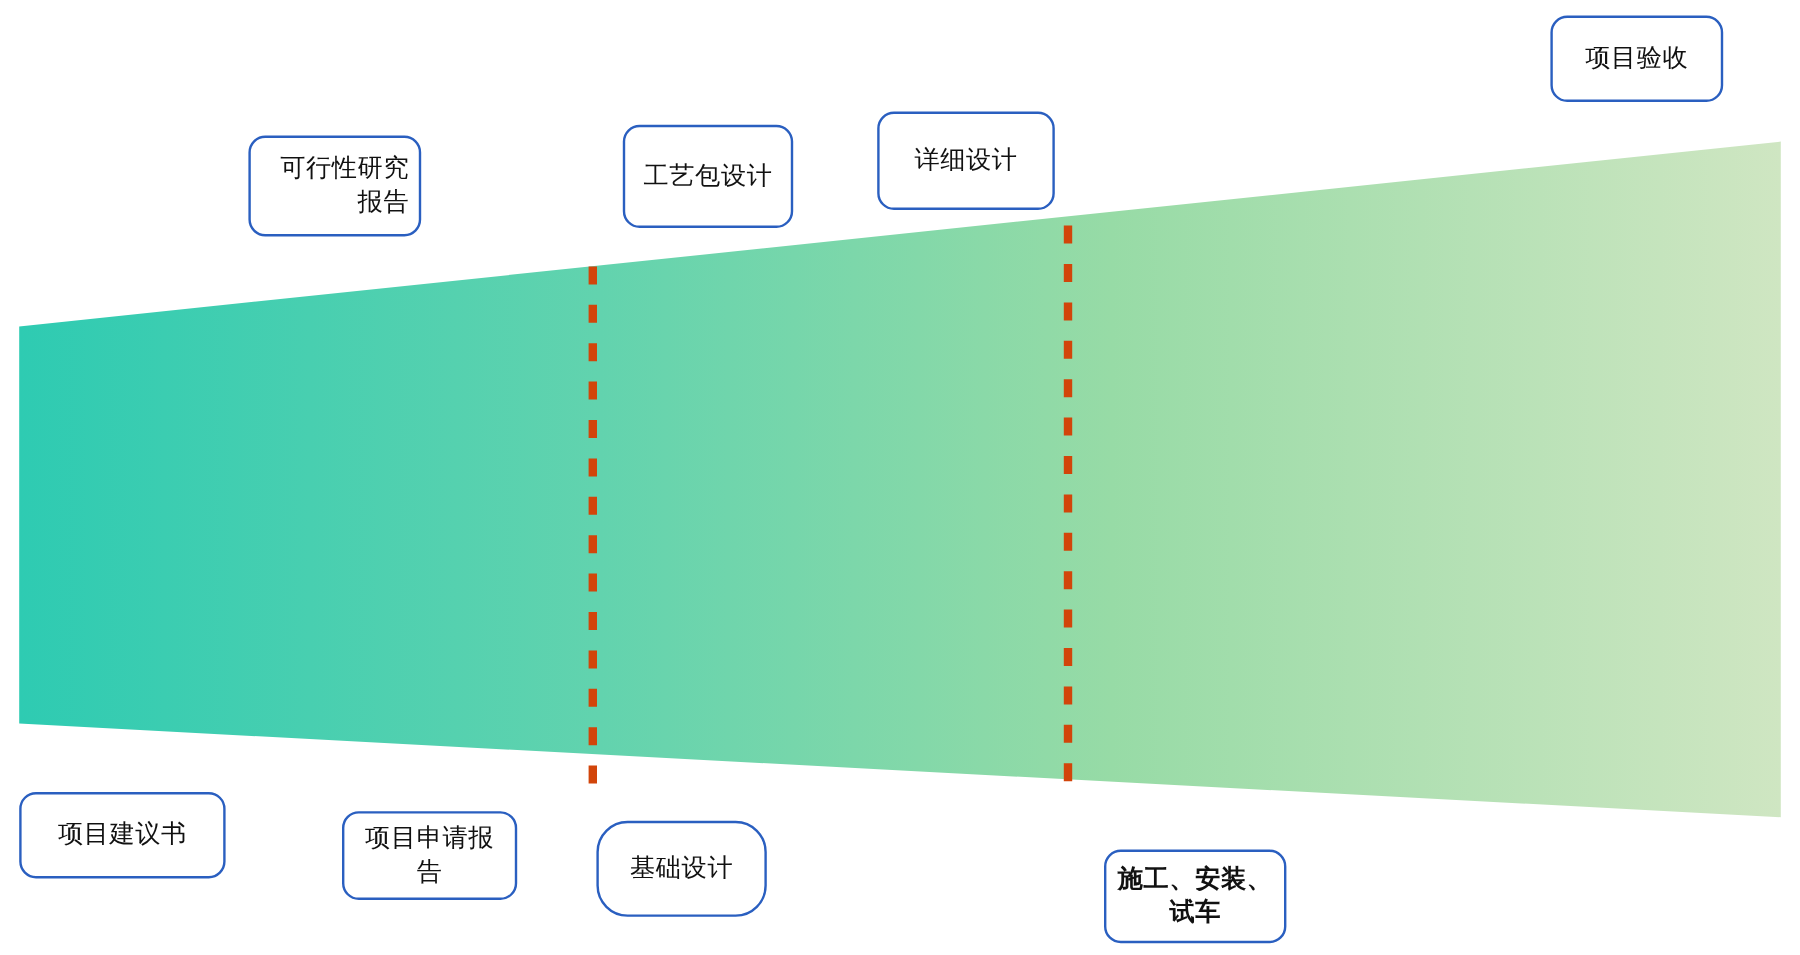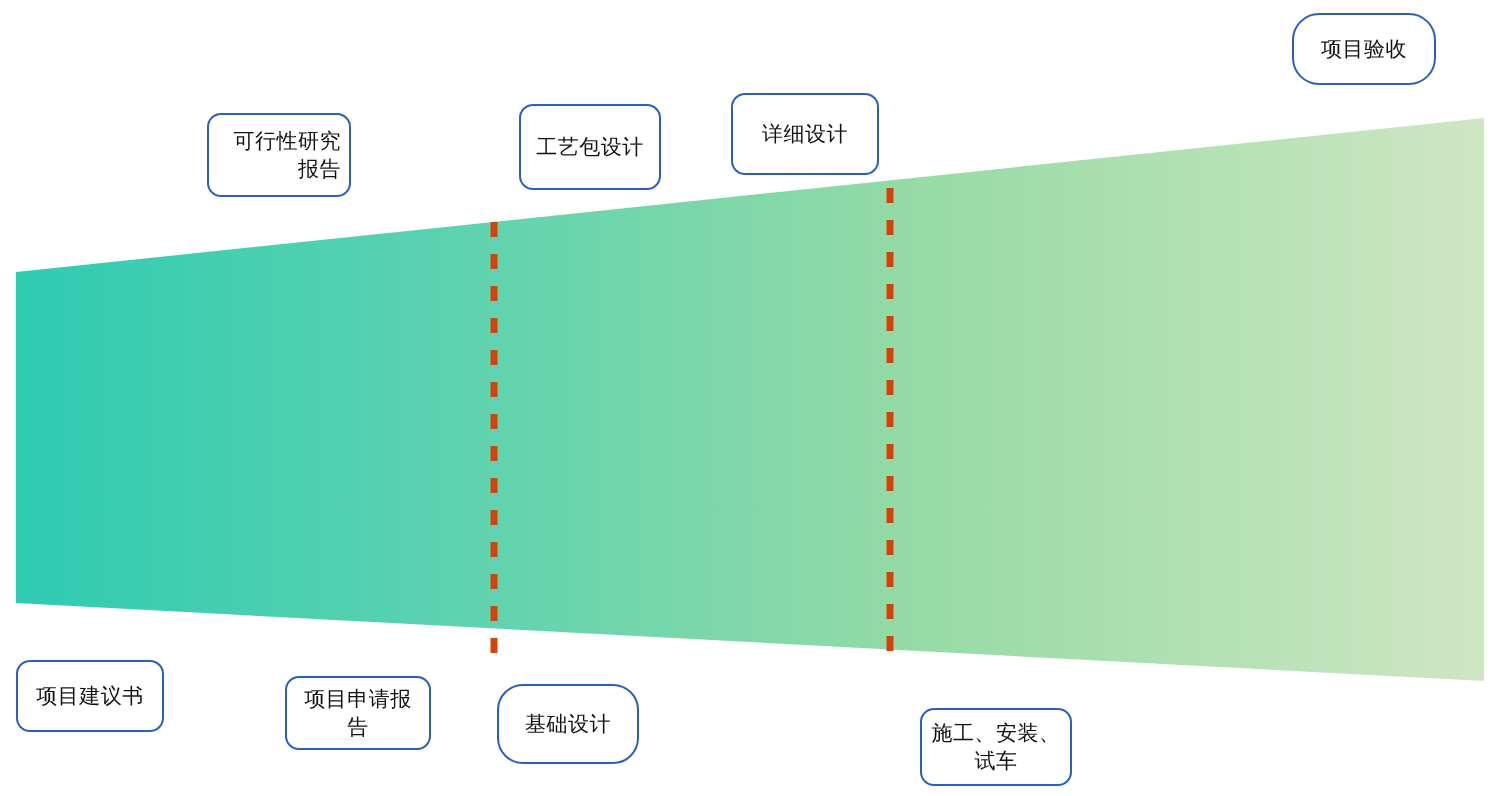--- a/index.html
+++ b/index.html
@@ -56,21 +56,21 @@
   </g>
 </svg>
 
 
 
 
 
 
 
 
-<div class="callout-box" style="left:16px;top:660px;width:148px;height:72px;">
+<div class="callout-box" style="left:16px;top:660px;width:172px;height:72px;">
   <span>项目建议书</span>
 </div>
 
 <div class="callout-box" style="left:207px;top:113px;width:144px;height:84px;flex-direction:column;align-items:flex-end;">
   <span>可行性研究</span>
   <span>报告</span>
 </div>
 
 <div class="callout-box" style="left:285px;top:676px;width:146px;height:74px;flex-direction:column;">
   <span>项目申请报</span>
@@ -82,22 +82,22 @@
 </div>
 
 <div class="callout-box" style="left:731px;top:93px;width:148px;height:82px;">
   <span>详细设计</span>
 </div>
 
 <div class="callout-box" style="left:497px;top:684px;width:142px;height:80px;border-radius:26px;">
   <span>基础设计</span>
 </div>
 
-<div class="callout-box" style="left:920px;top:708px;width:152px;height:78px;flex-direction:column;">
+<div class="callout-box" style="left:920px;top:708px;width:152px;height:78px;flex-direction:column;font-weight:bold;">
   <span>施工、安装、</span>
   <span>试车</span>
 </div>
 
-<div class="callout-box" style="left:1292px;top:13px;width:144px;height:72px;border-radius:27px;">
+<div class="callout-box" style="left:1292px;top:13px;width:144px;height:72px;">
   <span>项目验收</span>
 </div>
 
 </div>
 
 </body></html>

